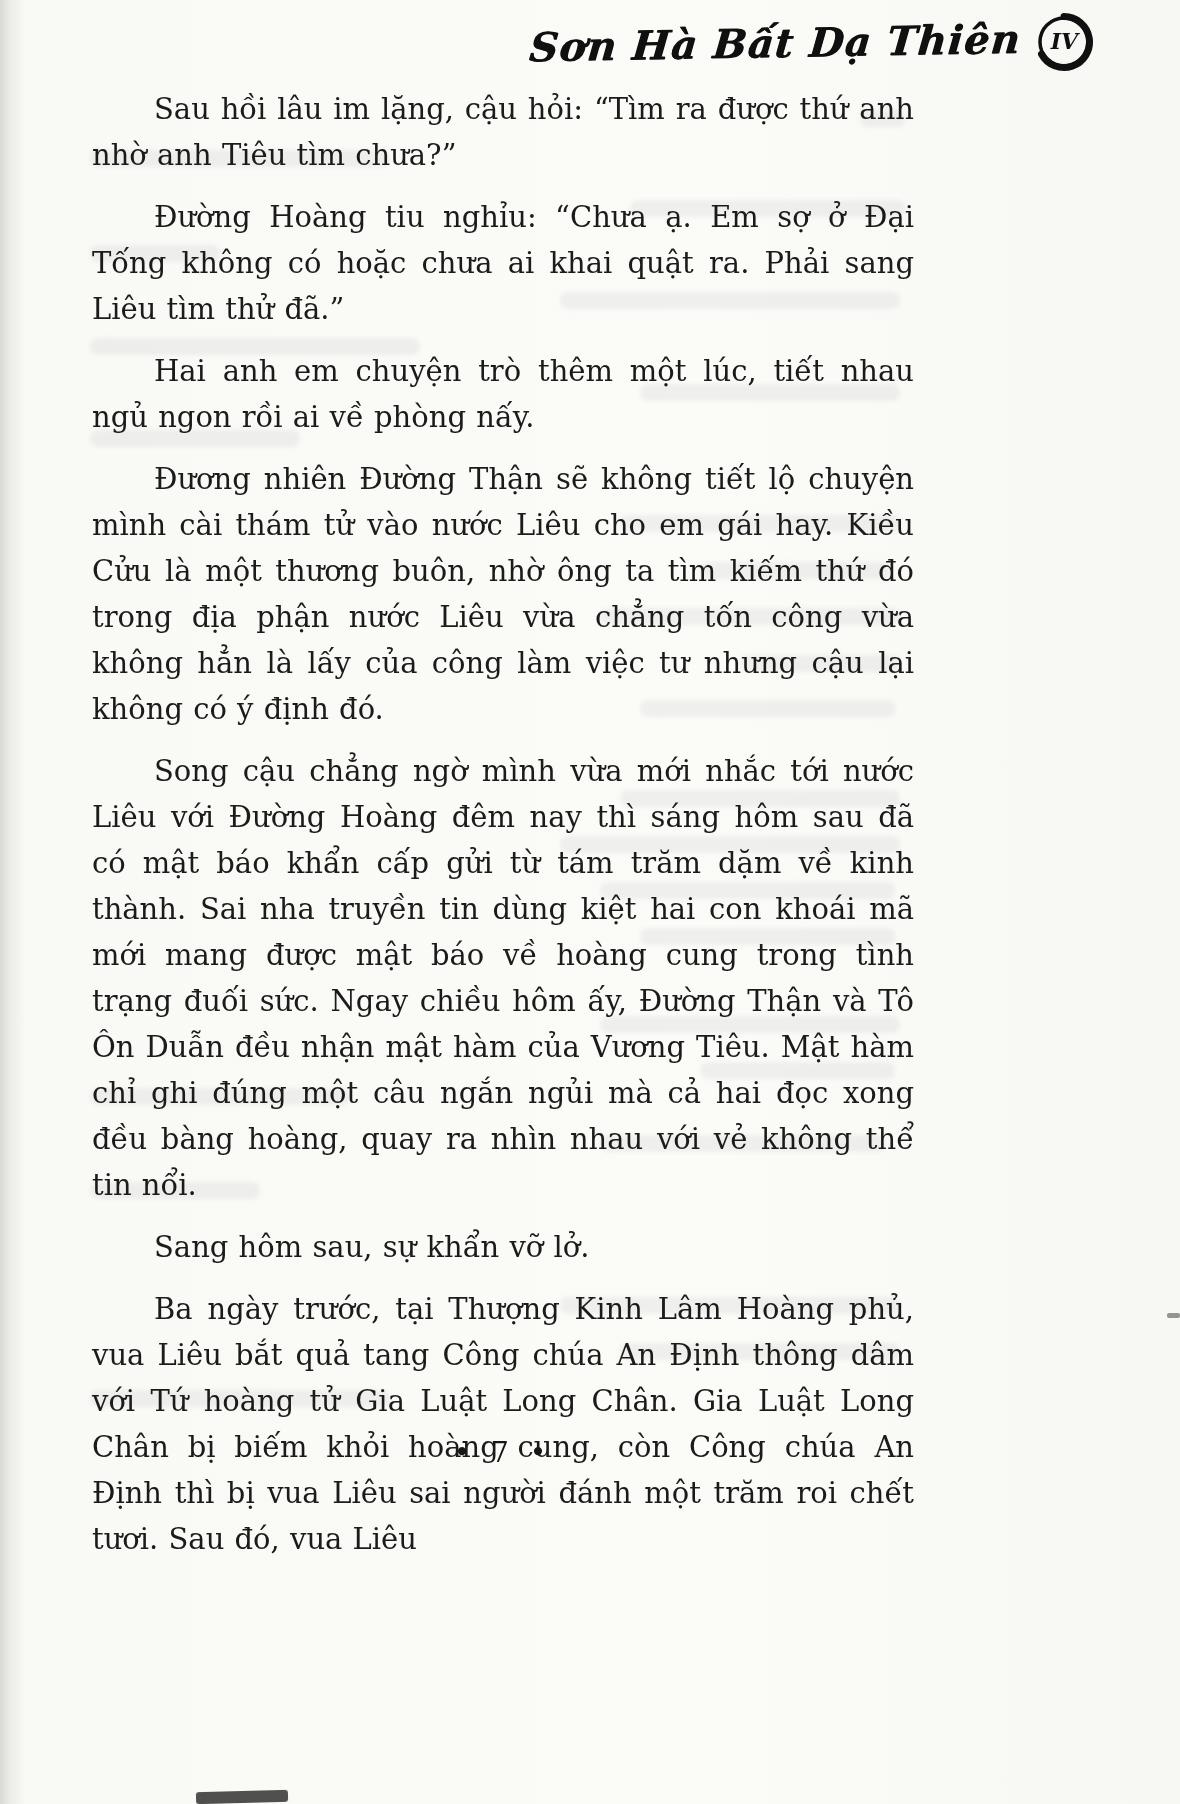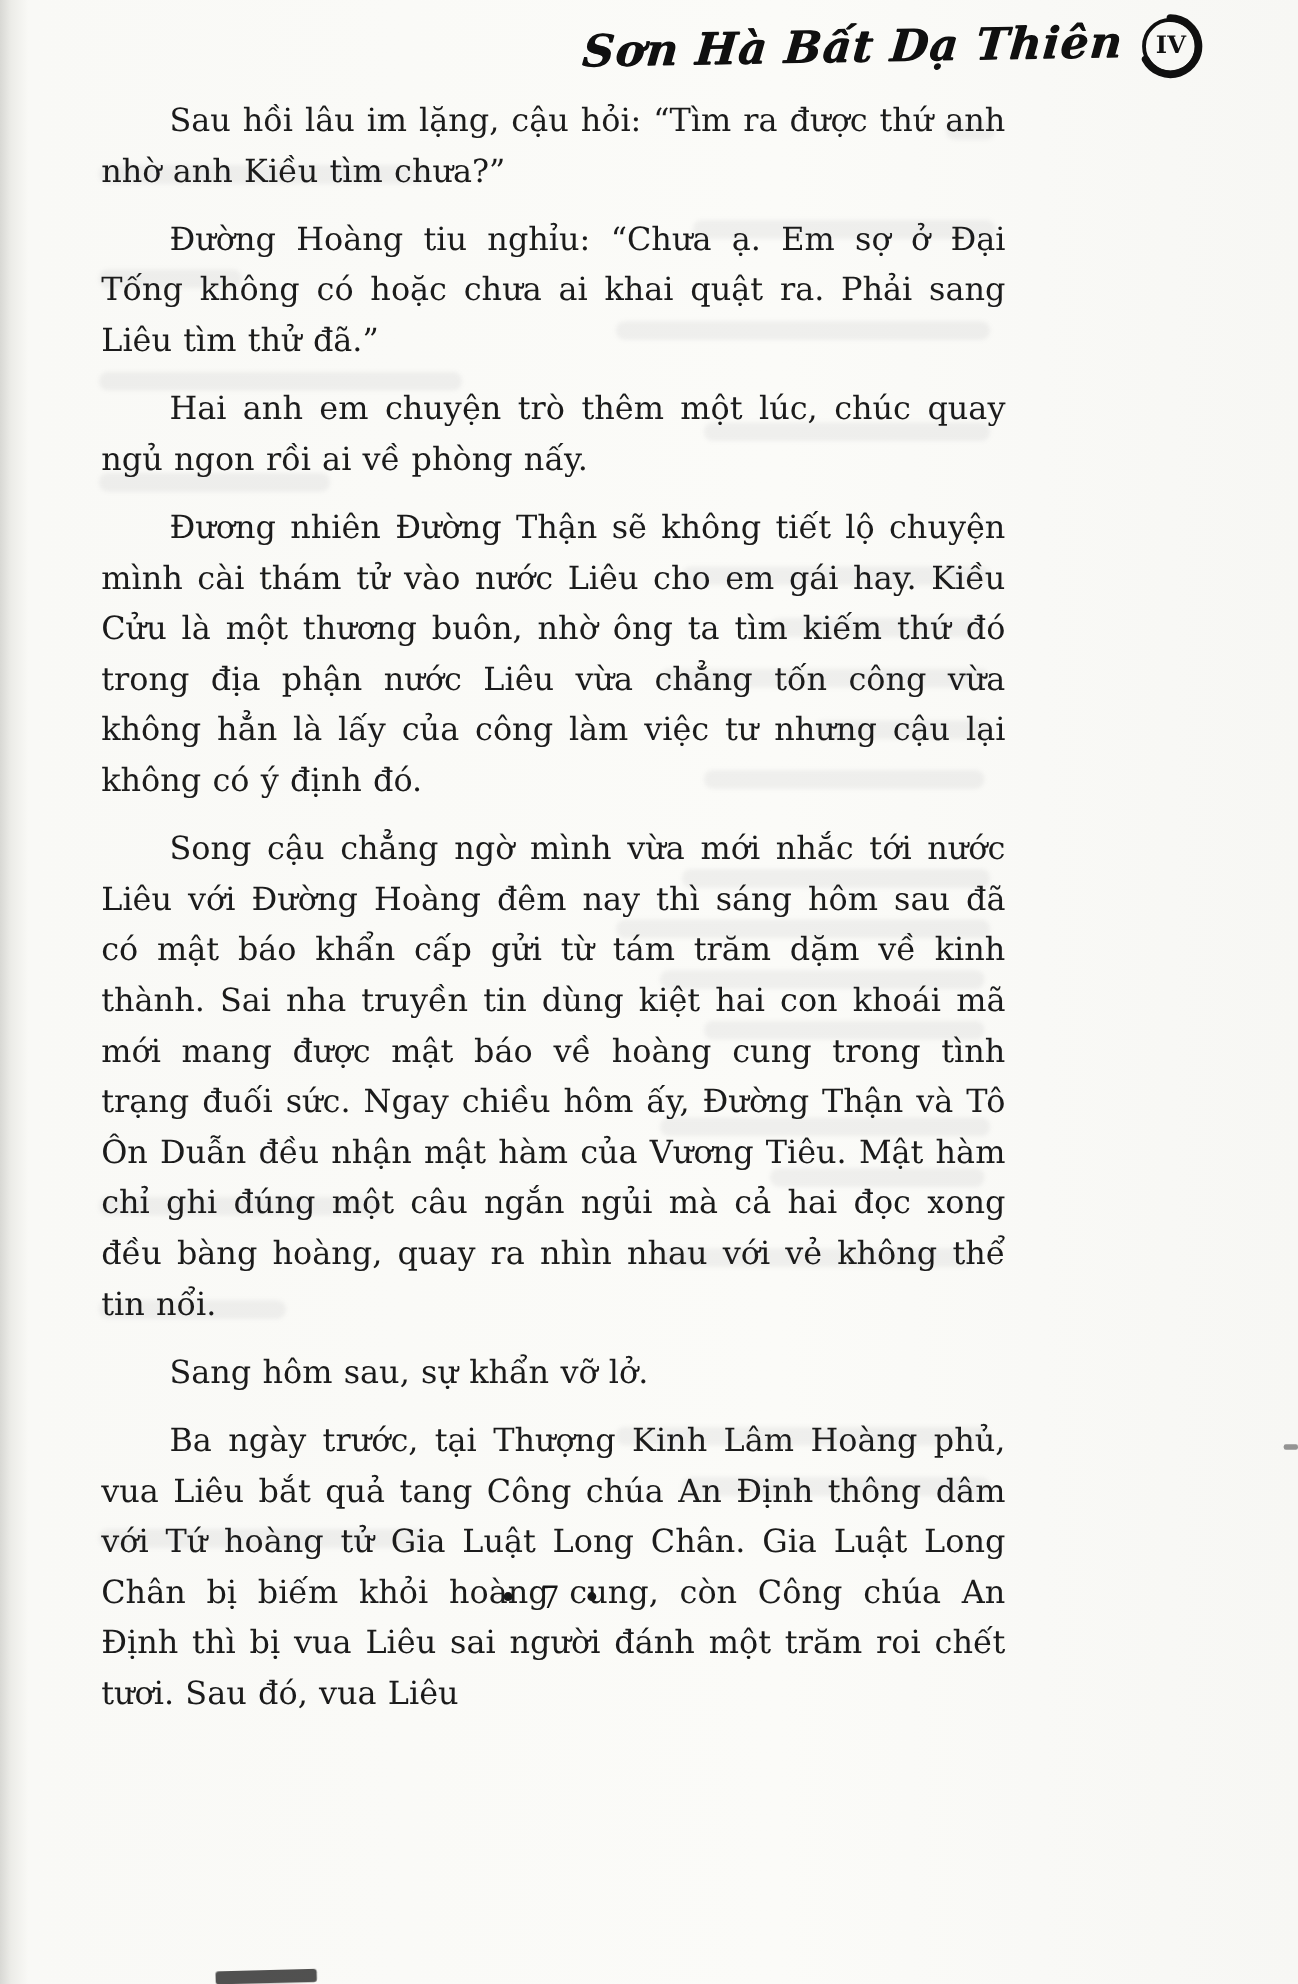--- a/index.html
+++ b/index.html
@@ -26,21 +26,21 @@
   }
   .series-title {
     font-family: "DejaVu Serif", serif;
     font-style: italic; font-weight: bold;
     font-size: 40px; color: #101010;
     letter-spacing: 1px;
     transform: skewX(-6deg) rotate(-1deg);
     white-space: nowrap;
     text-shadow: 0.5px 0.5px 0 #101010;
   }
-  .volume-badge { position: relative; width: 60px; height: 60px; }
+  .volume-badge { position: relative; width: 60px; height: 60px; font-style: italic; }
   .volume-badge svg { position: absolute; inset: 0; }
   .volume-text {
     position: absolute; inset: 0;
     display: flex; align-items: center; justify-content: center;
     font-size: 22px; font-weight: bold; color: #101010;
     font-family: "DejaVu Serif", serif;
     padding-bottom: 2px;
   }
   .body-text {
     position: absolute; top: 86px; left: 92px; width: 822px; z-index: 2;
@@ -104,23 +104,23 @@
     <div class="volume-badge">
       <svg width="60" height="60" viewBox="0 0 60 60" aria-hidden="true">
         <circle cx="30" cy="30" r="24" fill="none" stroke="#101010" stroke-width="3.5"></circle>
         <path d="M 30 4.5 A 25.5 25.5 0 1 1 7.5 42" fill="none" stroke="#101010" stroke-width="7" stroke-linecap="round"></path>
       </svg>
       <span class="volume-text">IV</span>
     </div>
   </header>
 
   <main class="body-text">
-      <p class="para">Sau hồi lâu im lặng, cậu hỏi: “Tìm ra được thứ anh nhờ anh Kiều tìm chưa?”</p>
+      <p class="para">Sau hồi lâu im lặng, cậu hỏi: “Tìm ra được thứ anh nhờ anh Tiêu tìm chưa?”</p>
       <p class="para">Đường Hoàng tiu nghỉu: “Chưa ạ. Em sợ ở Đại Tống không có hoặc chưa ai khai quật ra. Phải sang Liêu tìm thử đã.”</p>
-      <p class="para">Hai anh em chuyện trò thêm một lúc, chúc quay ngủ ngon rồi ai về phòng nấy.</p>
+      <p class="para">Hai anh em chuyện trò thêm một lúc, tiết nhau ngủ ngon rồi ai về phòng nấy.</p>
       <p class="para">Đương nhiên Đường Thận sẽ không tiết lộ chuyện mình cài thám tử vào nước Liêu cho em gái hay. Kiều Cửu là một thương buôn, nhờ ông ta tìm kiếm thứ đó trong địa phận nước Liêu vừa chẳng tốn công vừa không hẳn là lấy của công làm việc tư nhưng cậu lại không có ý định đó.</p>
       <p class="para">Song cậu chẳng ngờ mình vừa mới nhắc tới nước Liêu với Đường Hoàng đêm nay thì sáng hôm sau đã có mật báo khẩn cấp gửi từ tám trăm dặm về kinh thành. Sai nha truyền tin dùng kiệt hai con khoái mã mới mang được mật báo về hoàng cung trong tình trạng đuối sức. Ngay chiều hôm ấy, Đường Thận và Tô Ôn Duẫn đều nhận mật hàm của Vương Tiêu. Mật hàm chỉ ghi đúng một câu ngắn ngủi mà cả hai đọc xong đều bàng hoàng, quay ra nhìn nhau với vẻ không thể tin nổi.</p>
       <p class="para">Sang hôm sau, sự khẩn vỡ lở.</p>
       <p class="para">Ba ngày trước, tại Thượng Kinh Lâm Hoàng phủ, vua Liêu bắt quả tang Công chúa An Định thông dâm với Tứ hoàng tử Gia Luật Long Chân. Gia Luật Long Chân bị biếm khỏi hoàng cung, còn Công chúa An Định thì bị vua Liêu sai người đánh một trăm roi chết tươi. Sau đó, vua Liêu</p>
     </main>
 
   <footer class="page-footer">
     <span>• 7 •</span>
   </footer>
 

